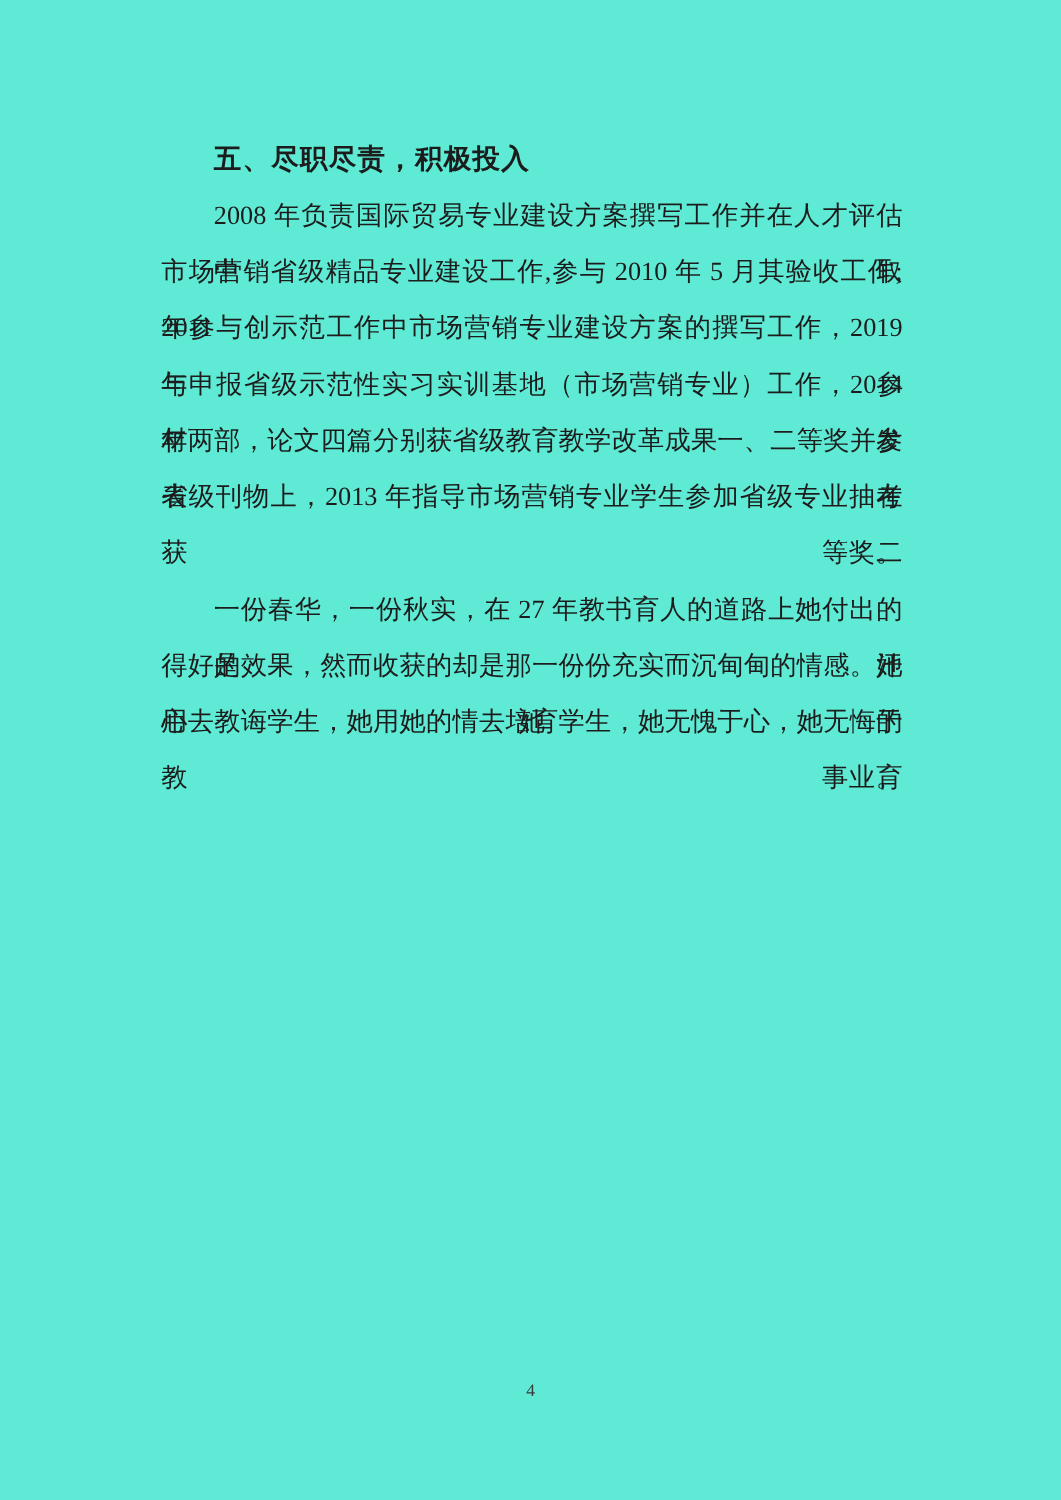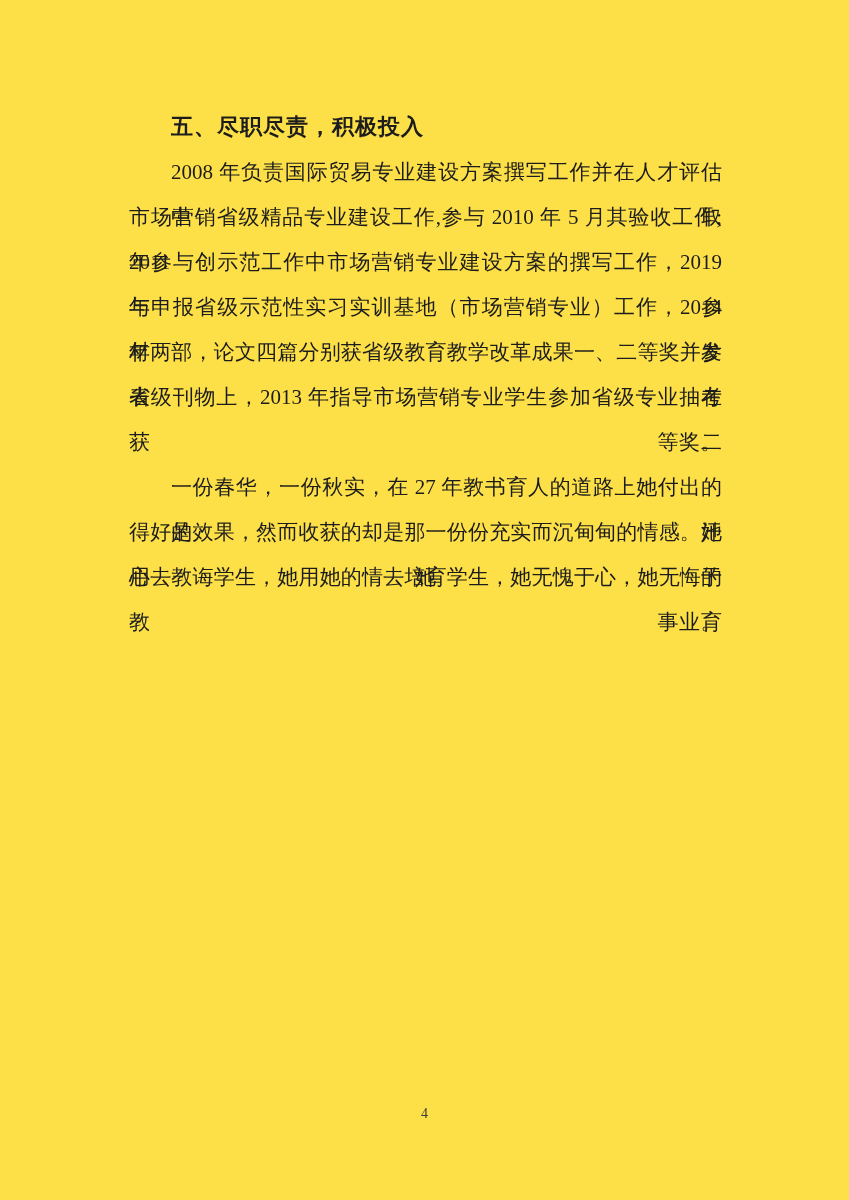--- a/index.html
+++ b/index.html
@@ -4,21 +4,21 @@
 <style>
   html, body {
     margin: 0;
     padding: 0;
     background: #ffffff;
   }
   .page {
     position: relative;
     width: 849px;
     height: 1200px;
-    background: #fde047;
+    background: #5eead4;
     overflow: hidden;
     font-family: "Liberation Serif", "DejaVu Serif", serif;
     color: #1c1c1c;
   }
   .content {
     position: absolute;
     left: 129px;
     top: 104px;
     width: 593px;
   }

